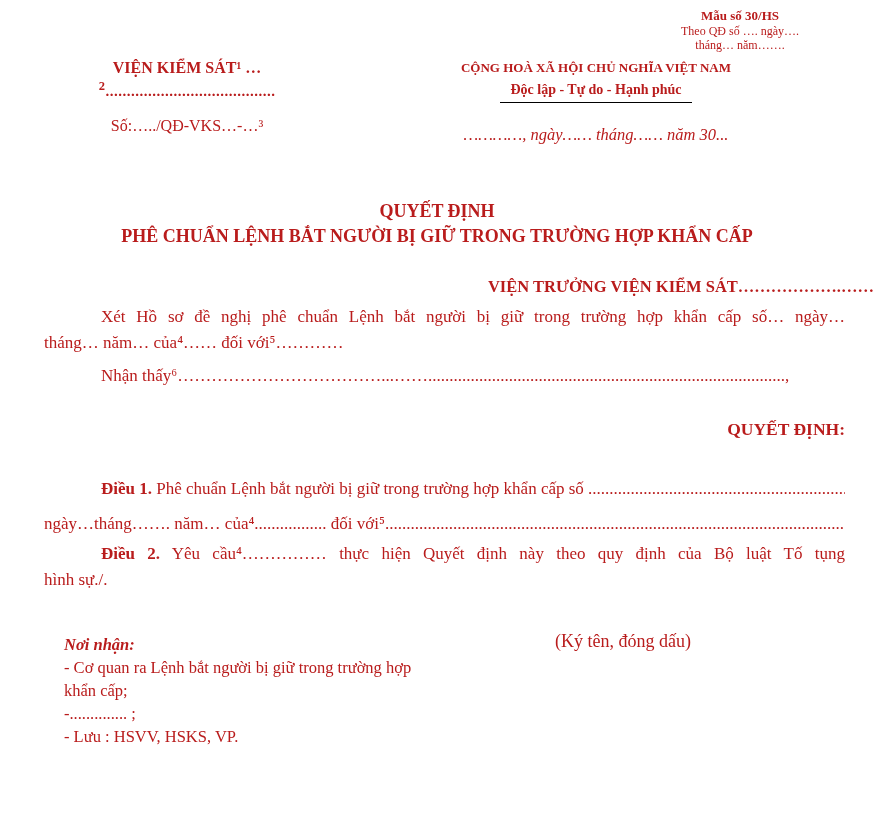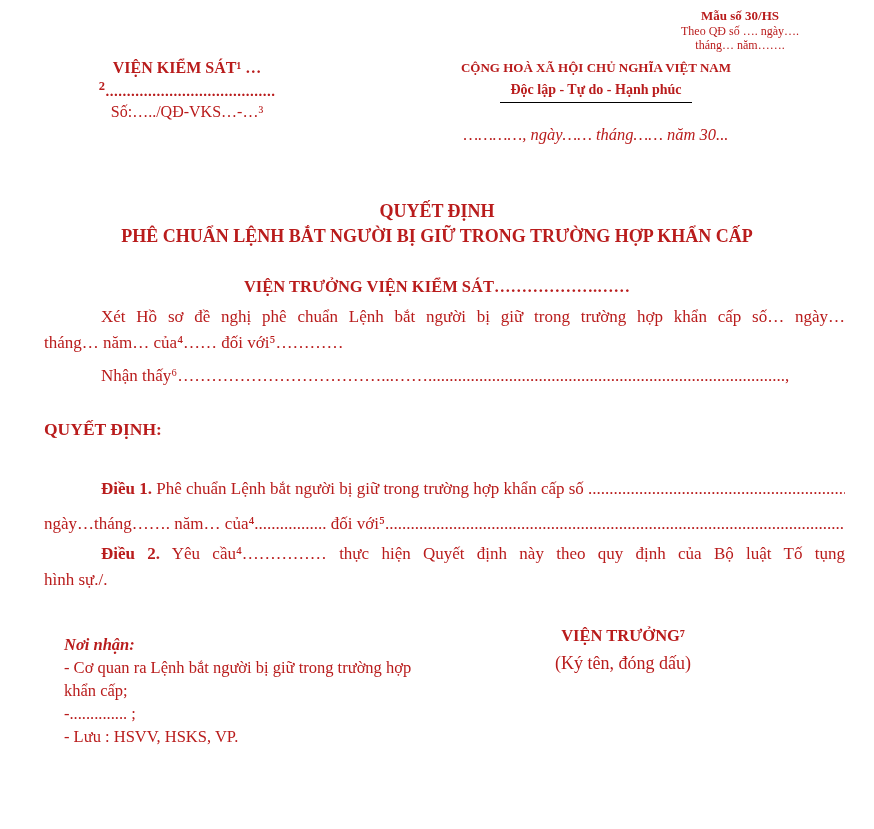--- a/index.html
+++ b/index.html
@@ -16,39 +16,39 @@
   .form-note { width: 252px; margin: 8px 8px 0 auto; text-align: center; line-height: 1.22; }
   .fn1 { font-weight: bold; font-size: 13px; }
   .fn2 { font-size: 12px; }
 
   
   .header-row { display: flex; margin-top: 4px; padding: 0 28px 0 28px; }
   .issuer { width: 318px; text-align: center; }
   .issuer-name { font-weight: bold; font-size: 16px; line-height: 22px; }
   .issuer-dots { font-weight: bold; font-size: 15px; line-height: 15px; letter-spacing: 0.5px; white-space: nowrap; overflow: hidden; }
   .issuer-dots .uline { border-bottom: 1.5px solid #000; padding-bottom: 1px; }
-  .issuer-no { font-size: 16px; margin-top: 3px; line-height: 20px; }
+  .issuer-no { font-size: 16px; margin-top: 17px; line-height: 20px; }
   .national { flex: 1; text-align: center; }
   .nat1 { font-weight: bold; font-size: 13px; line-height: 22px; }
   .nat2 { font-weight: bold; font-size: 14px; margin-top: 1px; line-height: 20px; }
   .nat2 .uline2 { display: inline-block; border-bottom: 1.5px solid #000; padding: 0 10px 2px 10px; }
   .date-line { font-style: italic; font-size: 16.5px; margin-top: 22px; }
 
   
   .title-block { text-align: center; margin-top: 54px; font-weight: bold; font-size: 18px; line-height: 25px; }
-  .authority { text-align: center; margin-top: 28px; font-weight: bold; font-size: 16.5px; }
+  .authority { text-align: right; margin-top: 28px; font-weight: bold; font-size: 16.5px; }
 
   
   .body-text { padding: 0 29px 0 44px; font-size: 17px; }
   .para { text-indent: 57px; line-height: 26px; }
   .p1 { margin-top: 46px; }
   .p2l1 { margin-top: 7px; text-indent: 57px; text-align: justify; text-align-last: justify; line-height: 26px; }
   .p2l2 { line-height: 26px; }
   .p3 { margin-top: 7px; text-indent: 57px; line-height: 26px; white-space: nowrap; overflow: hidden; }
-  .decision-heading { text-align: left; font-weight: bold; font-size: 17.5px; margin-top: 30px; }
+  .decision-heading { text-align: right; font-weight: bold; font-size: 17.5px; margin-top: 30px; }
   .a1l1 { margin-top: 31px; text-indent: 57px; line-height: 35px; white-space: nowrap; overflow: hidden; }
   .a1l2 { line-height: 35px; white-space: nowrap; overflow: hidden; }
   .a2l1 { text-indent: 57px; text-align: justify; text-align-last: justify; line-height: 26px; }
   .a2l2 { line-height: 26px; }
   .article-label { font-weight: bold; }
 
   
   .footer-row { display: flex; justify-content: space-between; margin-top: 32px; padding: 0 118px 0 64px; font-size: 16.5px; }
   .recipients { width: 372px; line-height: 23px; padding-top: 8px; }
   .recipients-title { font-weight: bold; font-style: italic; }
@@ -102,18 +102,17 @@
   </div>
 
   <div class="footer-row">
     <div class="recipients">
       <div class="recipients-title">Nơi nhận:</div>
       <div>- Cơ quan ra Lệnh bắt người bị giữ trong trường hợp khẩn cấp;</div>
       <div>-.............. ;</div>
       <div>- Lưu : HSVV, HSKS, VP.</div>
     </div>
     <div class="signature">
-      <div class="sig-title">VIỆN TRƯỞNG⁷</div>
       <div class="sig-note">(Ký tên, đóng dấu)</div>
     </div>
   </div>
 
 </div>
 
 </body></html>

